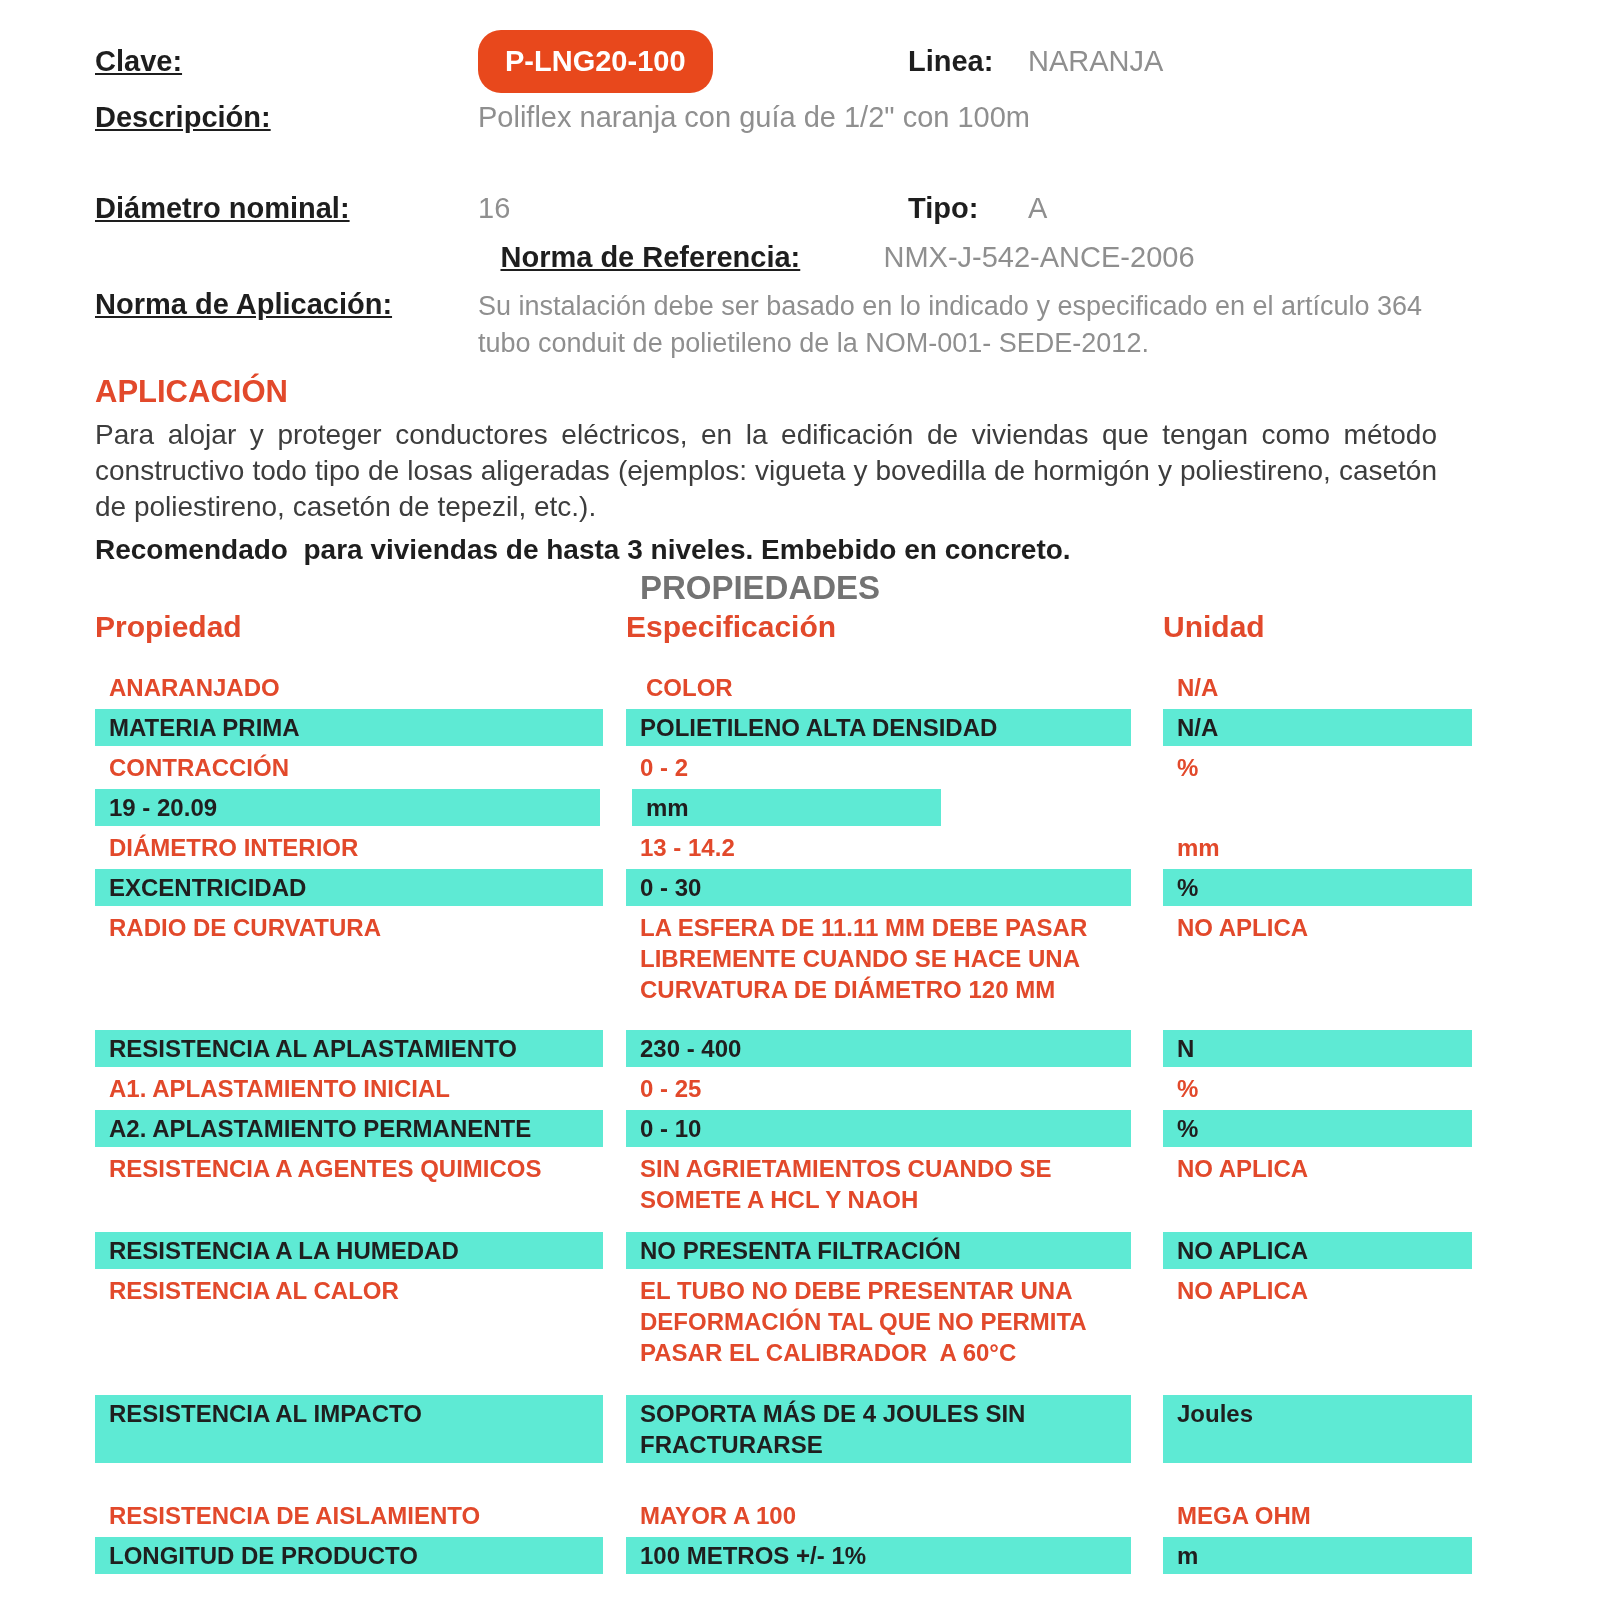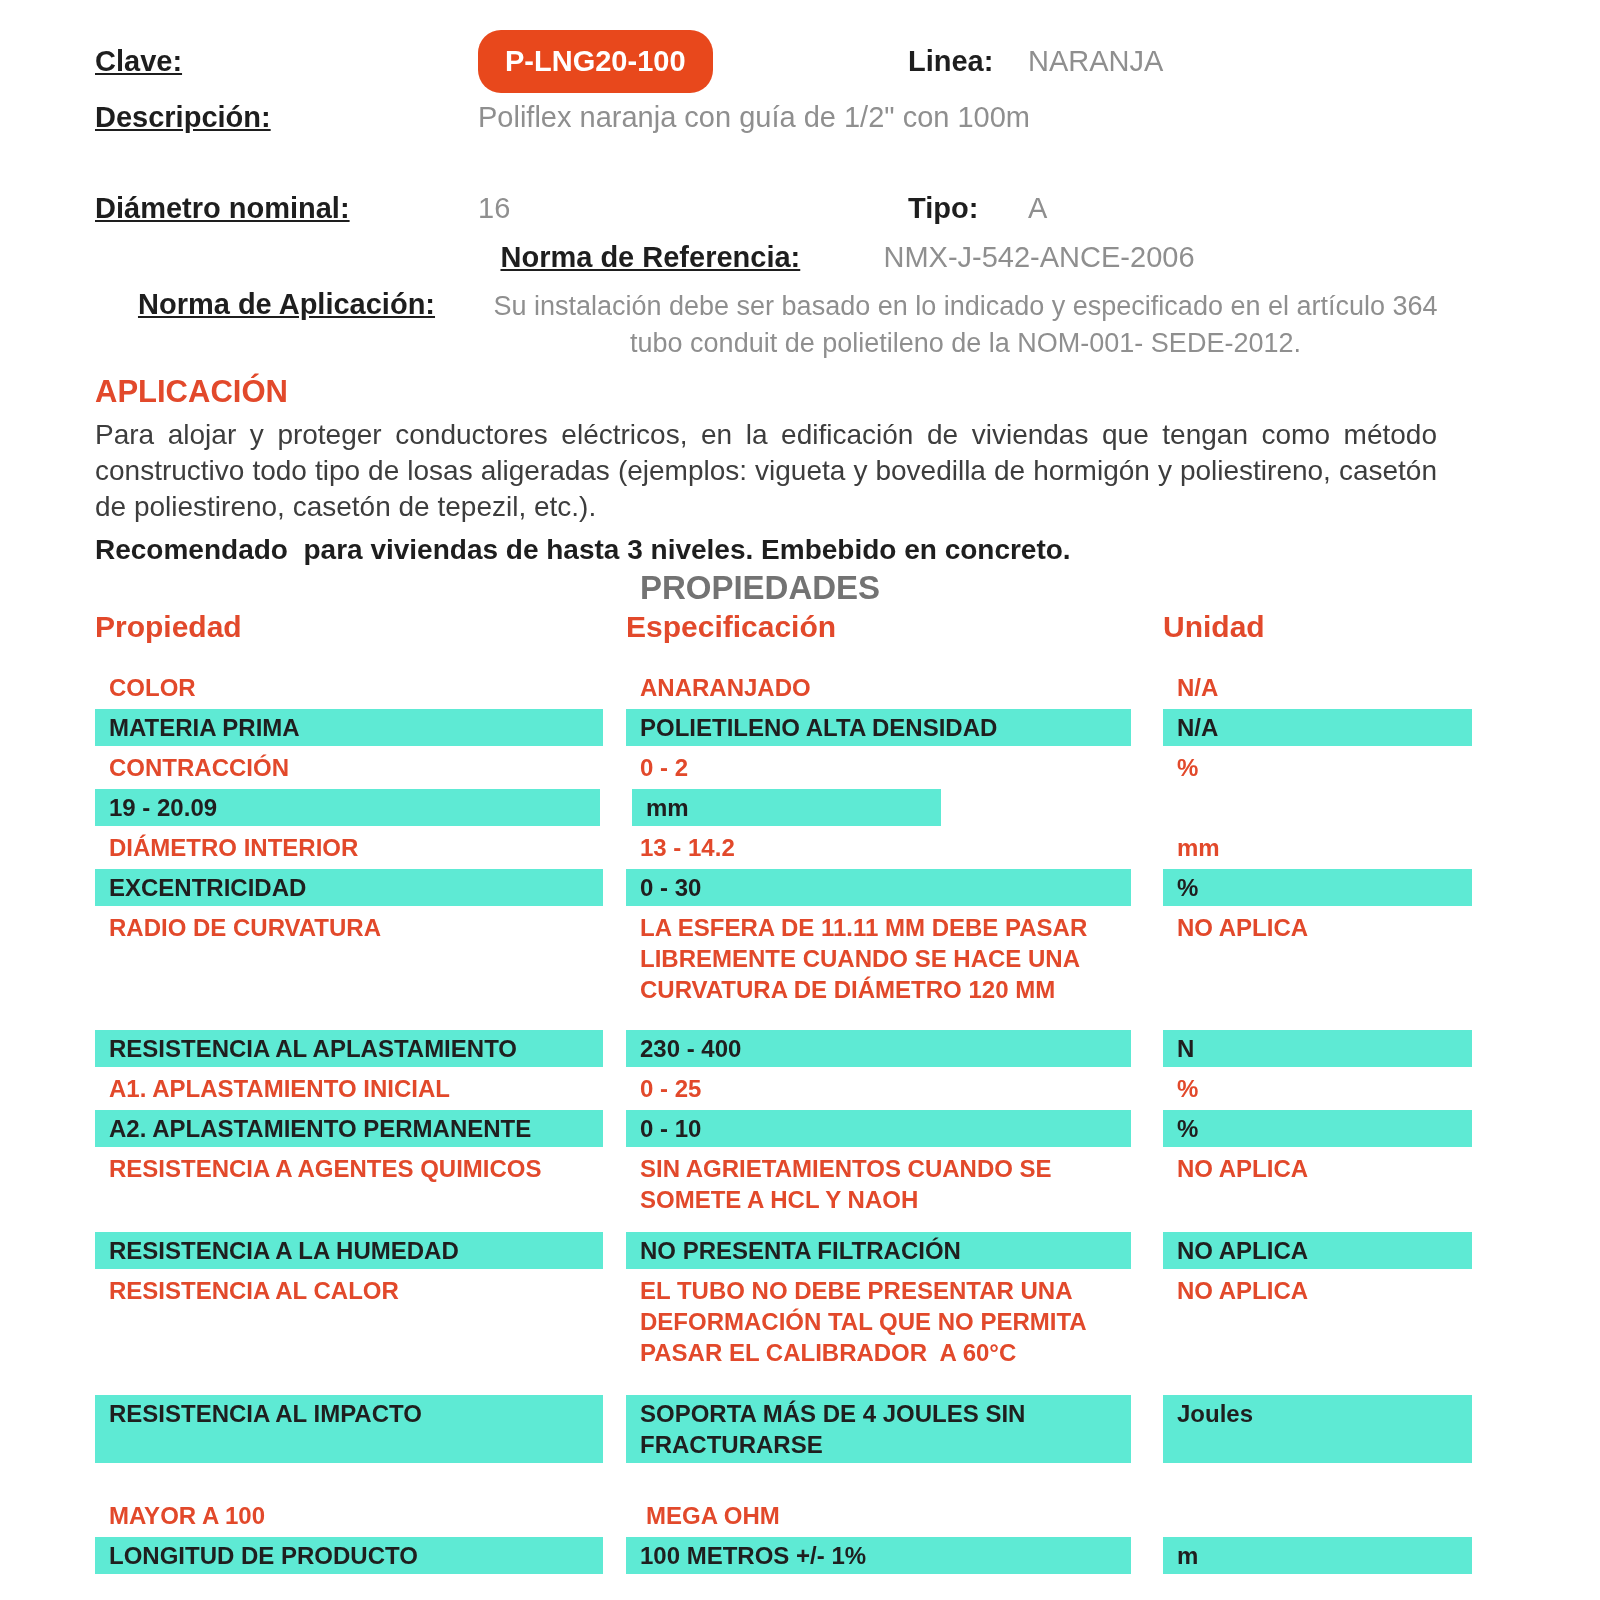--- a/index.html
+++ b/index.html
@@ -8,21 +8,21 @@
     width: 1600px; height: 1600px;
     background: #ffffff;
     font-family: "Liberation Sans", "DejaVu Sans", sans-serif;
     color: #1e1e1e;
     overflow: hidden;
   }
   .doc { position: relative; width: 1600px; height: 1600px; padding: 30px 0 0 95px; }
 
   
   .hrow { display: flex; align-items: center; }
-  .hrow.top { align-items: flex-start; text-align: center; }
+  .hrow.top { align-items: flex-start; }
   .flabel { flex: 0 0 383px; font-size: 29px; font-weight: bold; color: #1e1e1e; text-decoration: underline; }
   .mid { flex: 0 0 430px; }
   .rlabel { flex: 0 0 120px; font-size: 29px; font-weight: bold; color: #1e1e1e; }
   .rvalue { font-size: 29px; color: #8f8f8f; }
   .fvalue { font-size: 29px; color: #8f8f8f; }
 
   .badge {
     display: inline-flex; align-items: center;
     height: 63px; padding: 0 27px;
     border-radius: 23px;
@@ -108,22 +108,22 @@
   <div class="props-title">PROPIEDADES</div>
   <div class="cols-row">
     <div class="col-h1">Propiedad</div>
     <div class="col-h2">Especificación</div>
     <div class="col-h3">Unidad</div>
   </div>
 
   <div class="ptable">
 
     <div class="trow plain">
+      <div class="tc tc2">ANARANJADO</div>
       <div class="tc tc1">COLOR</div>
-      <div class="tc tc2">ANARANJADO</div>
       <div class="tc tc3">N/A</div>
     </div>
 
     <div class="trow shaded">
       <div class="tc tc1">MATERIA PRIMA</div>
       <div class="tc tc2">POLIETILENO ALTA DENSIDAD</div>
       <div class="tc tc3">N/A</div>
     </div>
 
     <div class="trow plain">
@@ -199,20 +199,21 @@
 
     <div class="trow shaded">
       <div class="tc tc1">RESISTENCIA AL IMPACTO</div>
       <div class="tc tc2">SOPORTA MÁS DE 4 JOULES SIN FRACTURARSE</div>
       <div class="tc tc3">Joules</div>
     </div>
 
     <div class="gap-d"></div>
 
     <div class="trow plain">
+      <div class="tc tc1">RESISTENCIA DE AISLAMIENTO</div>
       <div class="tc tc2">MAYOR A 100</div>
       <div class="tc tc3">MEGA OHM</div>
     </div>
 
     <div class="trow shaded">
       <div class="tc tc1">LONGITUD DE PRODUCTO</div>
       <div class="tc tc2">100 METROS +/- 1%</div>
       <div class="tc tc3">m</div>
     </div>
 

